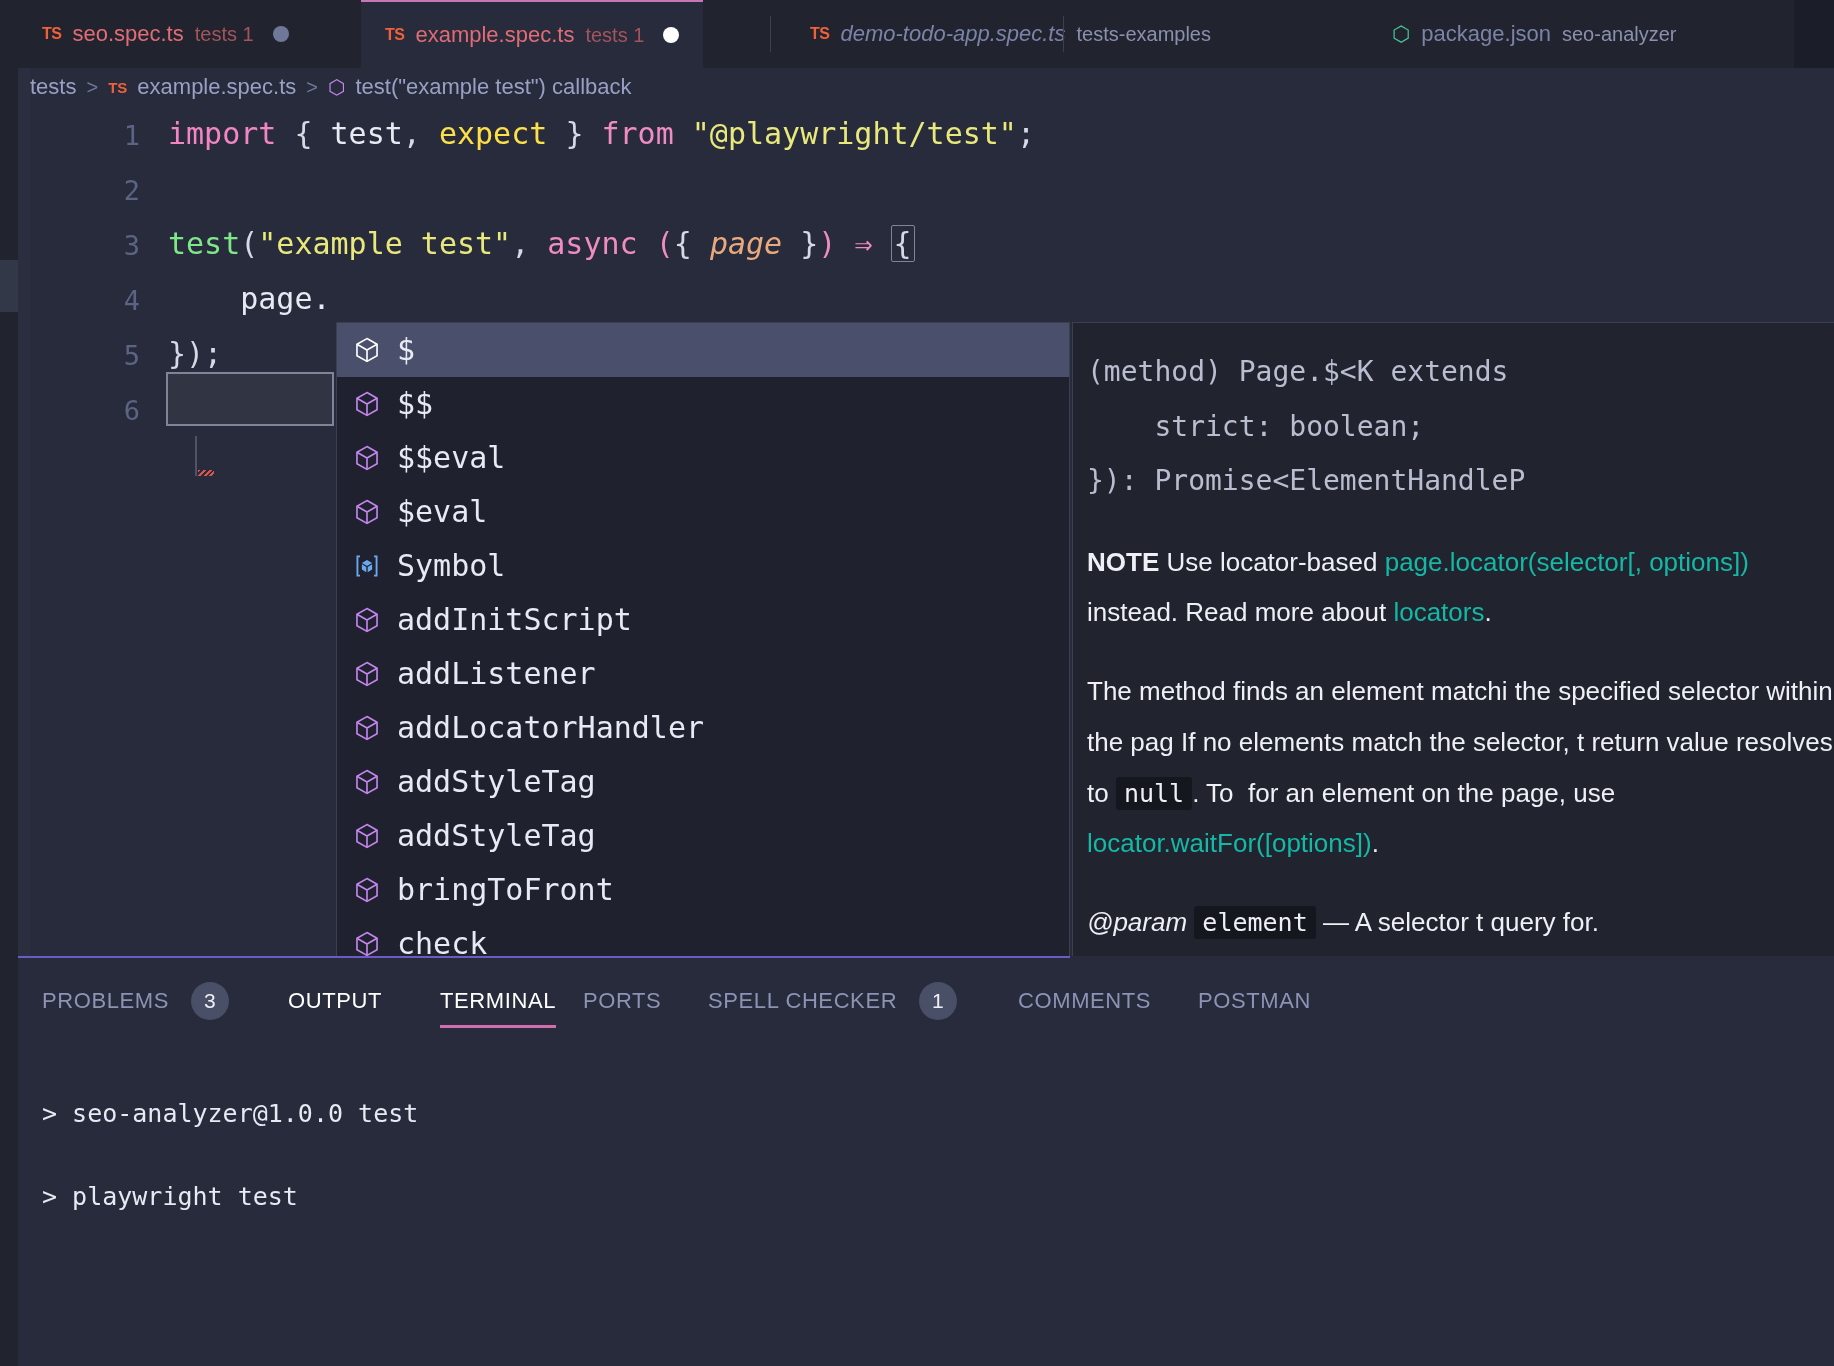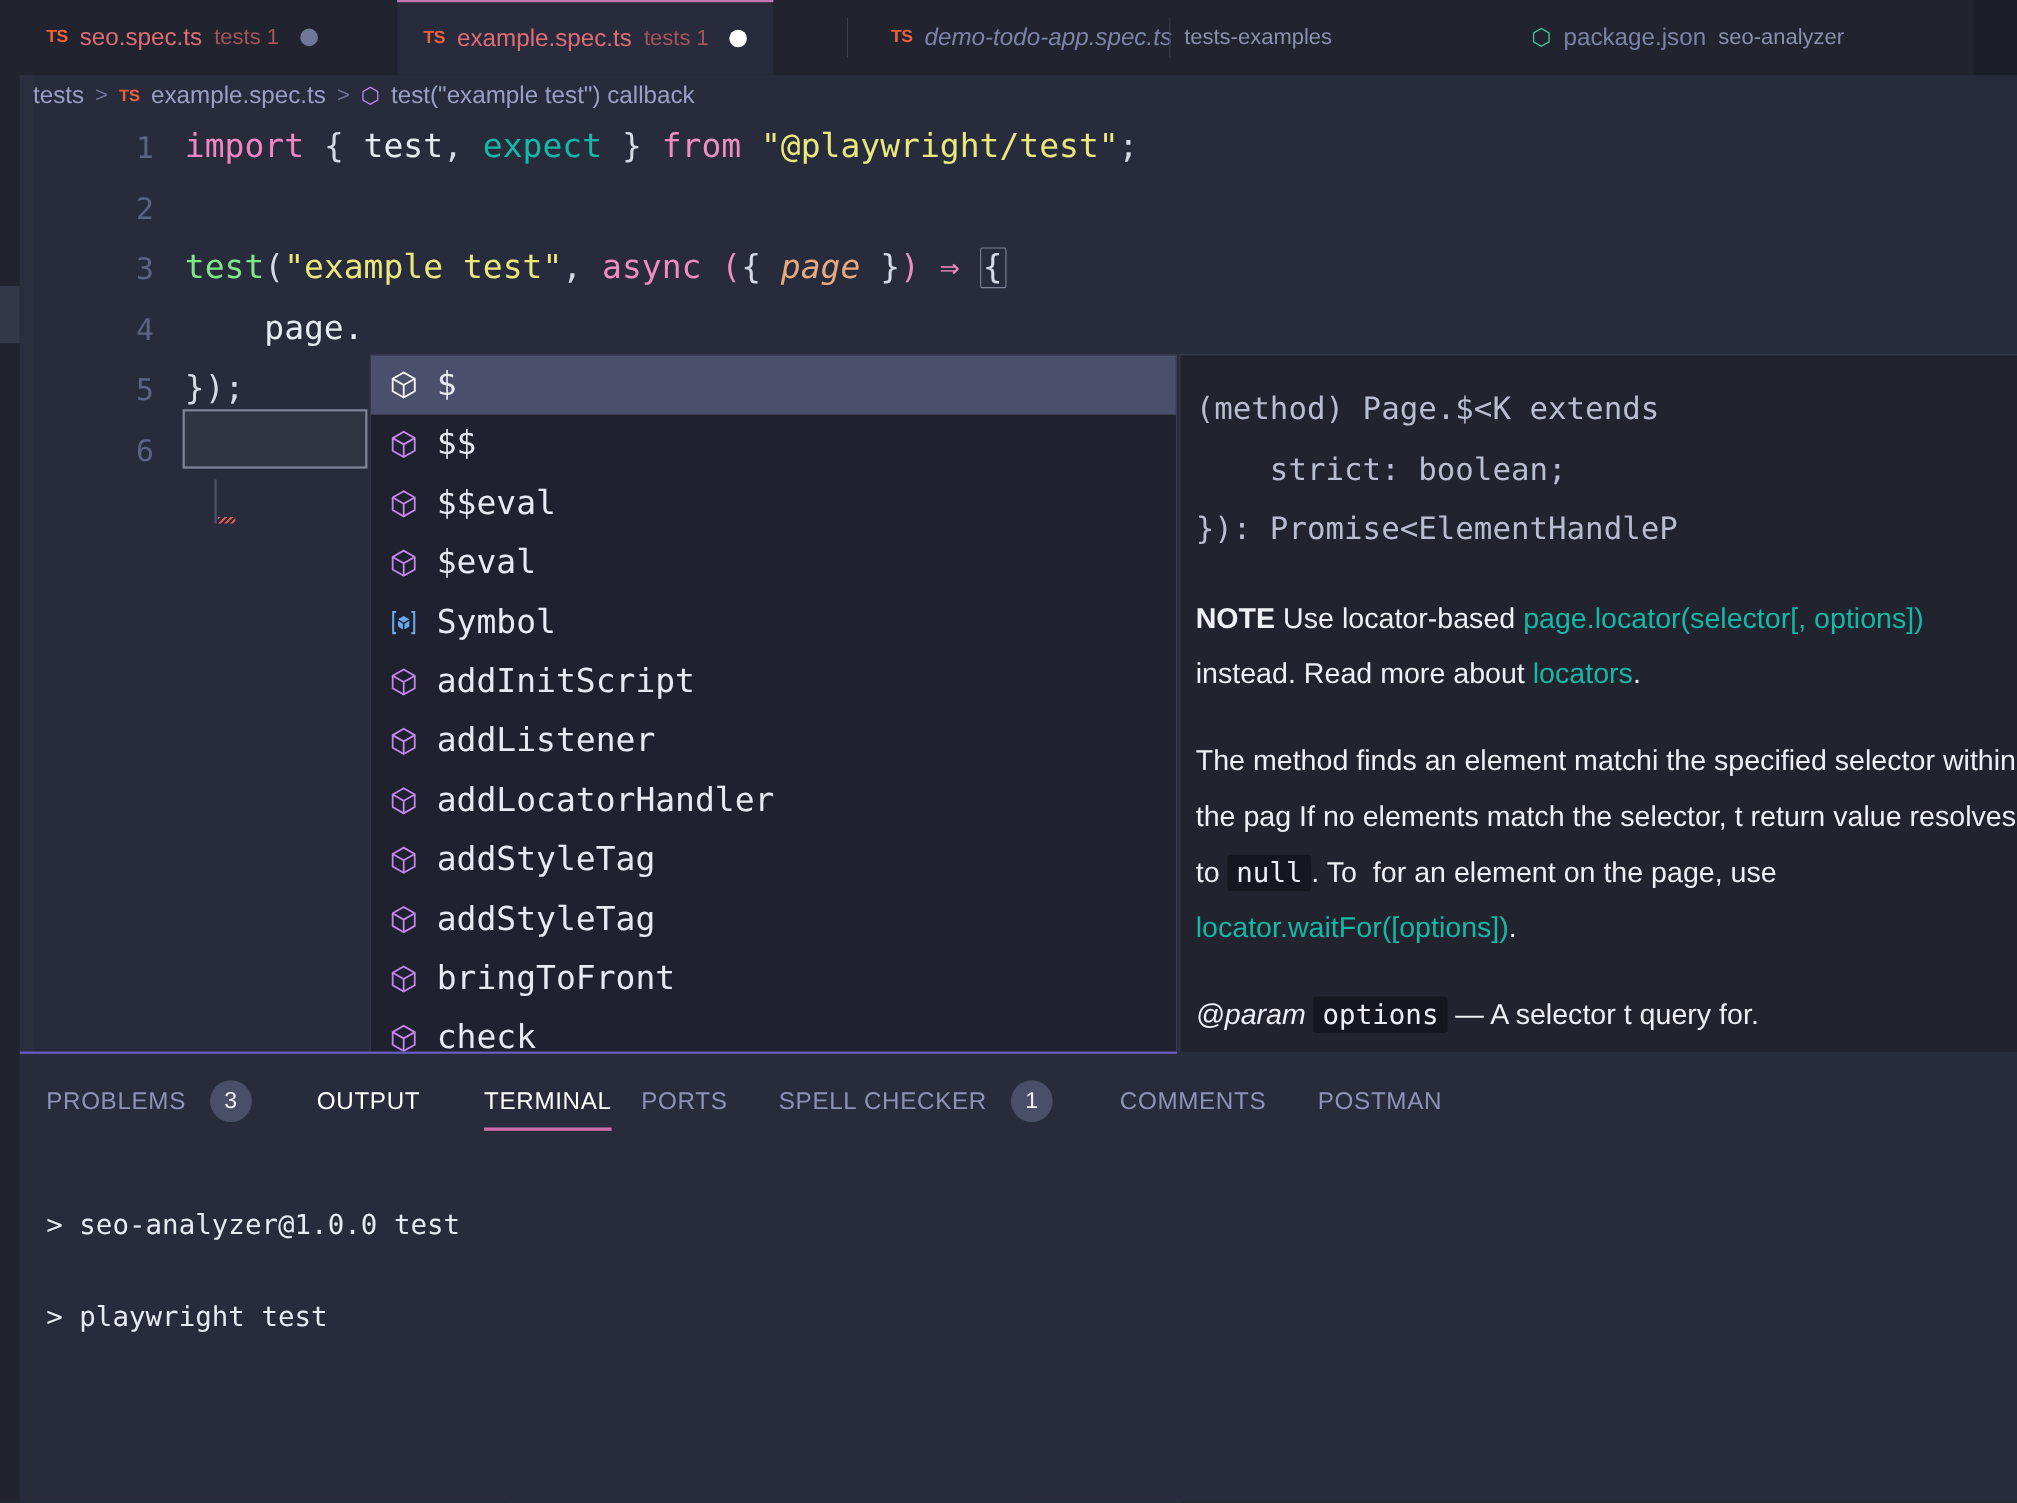--- a/index.html
+++ b/index.html
@@ -52,21 +52,21 @@
   
   .editor { position:absolute; left:30px; top:106px; width:1804px; height:848px; background:#272b3b; }
   .code-line { position:absolute; left:0; height:55px; display:flex; align-items:center;
     font-family:"DejaVu Sans Mono", monospace; font-size:30px; white-space:pre; }
   .gutter { position:absolute; width:110px; text-align:right; color:#5c6484;
     font-family:"DejaVu Sans Mono", monospace; font-size:27px; }
   .code { position:absolute; left:138px; }
   .c-key     { color:#f286c4; }
   .c-kw2     { color:#ef8cc1; }
   .c-plain   { color:#e7e9f3; }
-  .c-var     { color:#14b8a6; }
+  .c-var     { color:#fde047; }
   .c-str     { color:#e8e87c; }
   .c-fn      { color:#7ee787; }
   .c-param   { color:#e8a97e; font-style:italic; }
   .c-arrow   { color:#ef8cc1; }
   .c-punc    { color:#d6d9e6; }
   .bracket-box { border:1px solid #7f8496; padding:0 2px; border-radius:2px; }
   .replace-box {
     position:absolute; left:136px; top:266px; width:168px; height:54px;
     border:2px solid #7f8496; background:rgba(255,255,255,0.045);
   }
@@ -332,21 +332,21 @@
 
   <div class="docs">
     <div class="doc-sig"><span>(method) Page.$&lt;K extends</span>
 <span>    strict: boolean;</span>
 <span>}): Promise&lt;ElementHandleP</span></div>
 
     <div class="doc-p"><b>NOTE</b><span> Use locator-based </span><span class="lnk">page.locator(selector[, options])</span><span> instead. Read more about </span><span class="lnk">locators</span><span>.</span></div>
 
     <div class="doc-p"><span>The method finds an element matchi</span> <span>the specified selector within the pag</span> <span>If no elements match the selector, t</span> <span>return value resolves to </span><span class="doc-code">null</span><span>. To </span> <span>for an element on the page, use </span> <span class="lnk">locator.waitFor([options])</span><span>.</span></div>
 
-    <div class="doc-p"><i>@param</i> <span class="doc-code">options</span> <span>— A selector t</span> <span>query for.</span></div>
+    <div class="doc-p"><i>@param</i> <span class="doc-code">element</span> <span>— A selector t</span> <span>query for.</span></div>
   </div>
 
   <div class="panel">
     <div class="panel-topline"></div>
 
     <div class="panel-tabs">
       <div class="ptab" style="left:24px;">
         <span>PROBLEMS</span>
         <span class="badge">3</span>
       </div>

